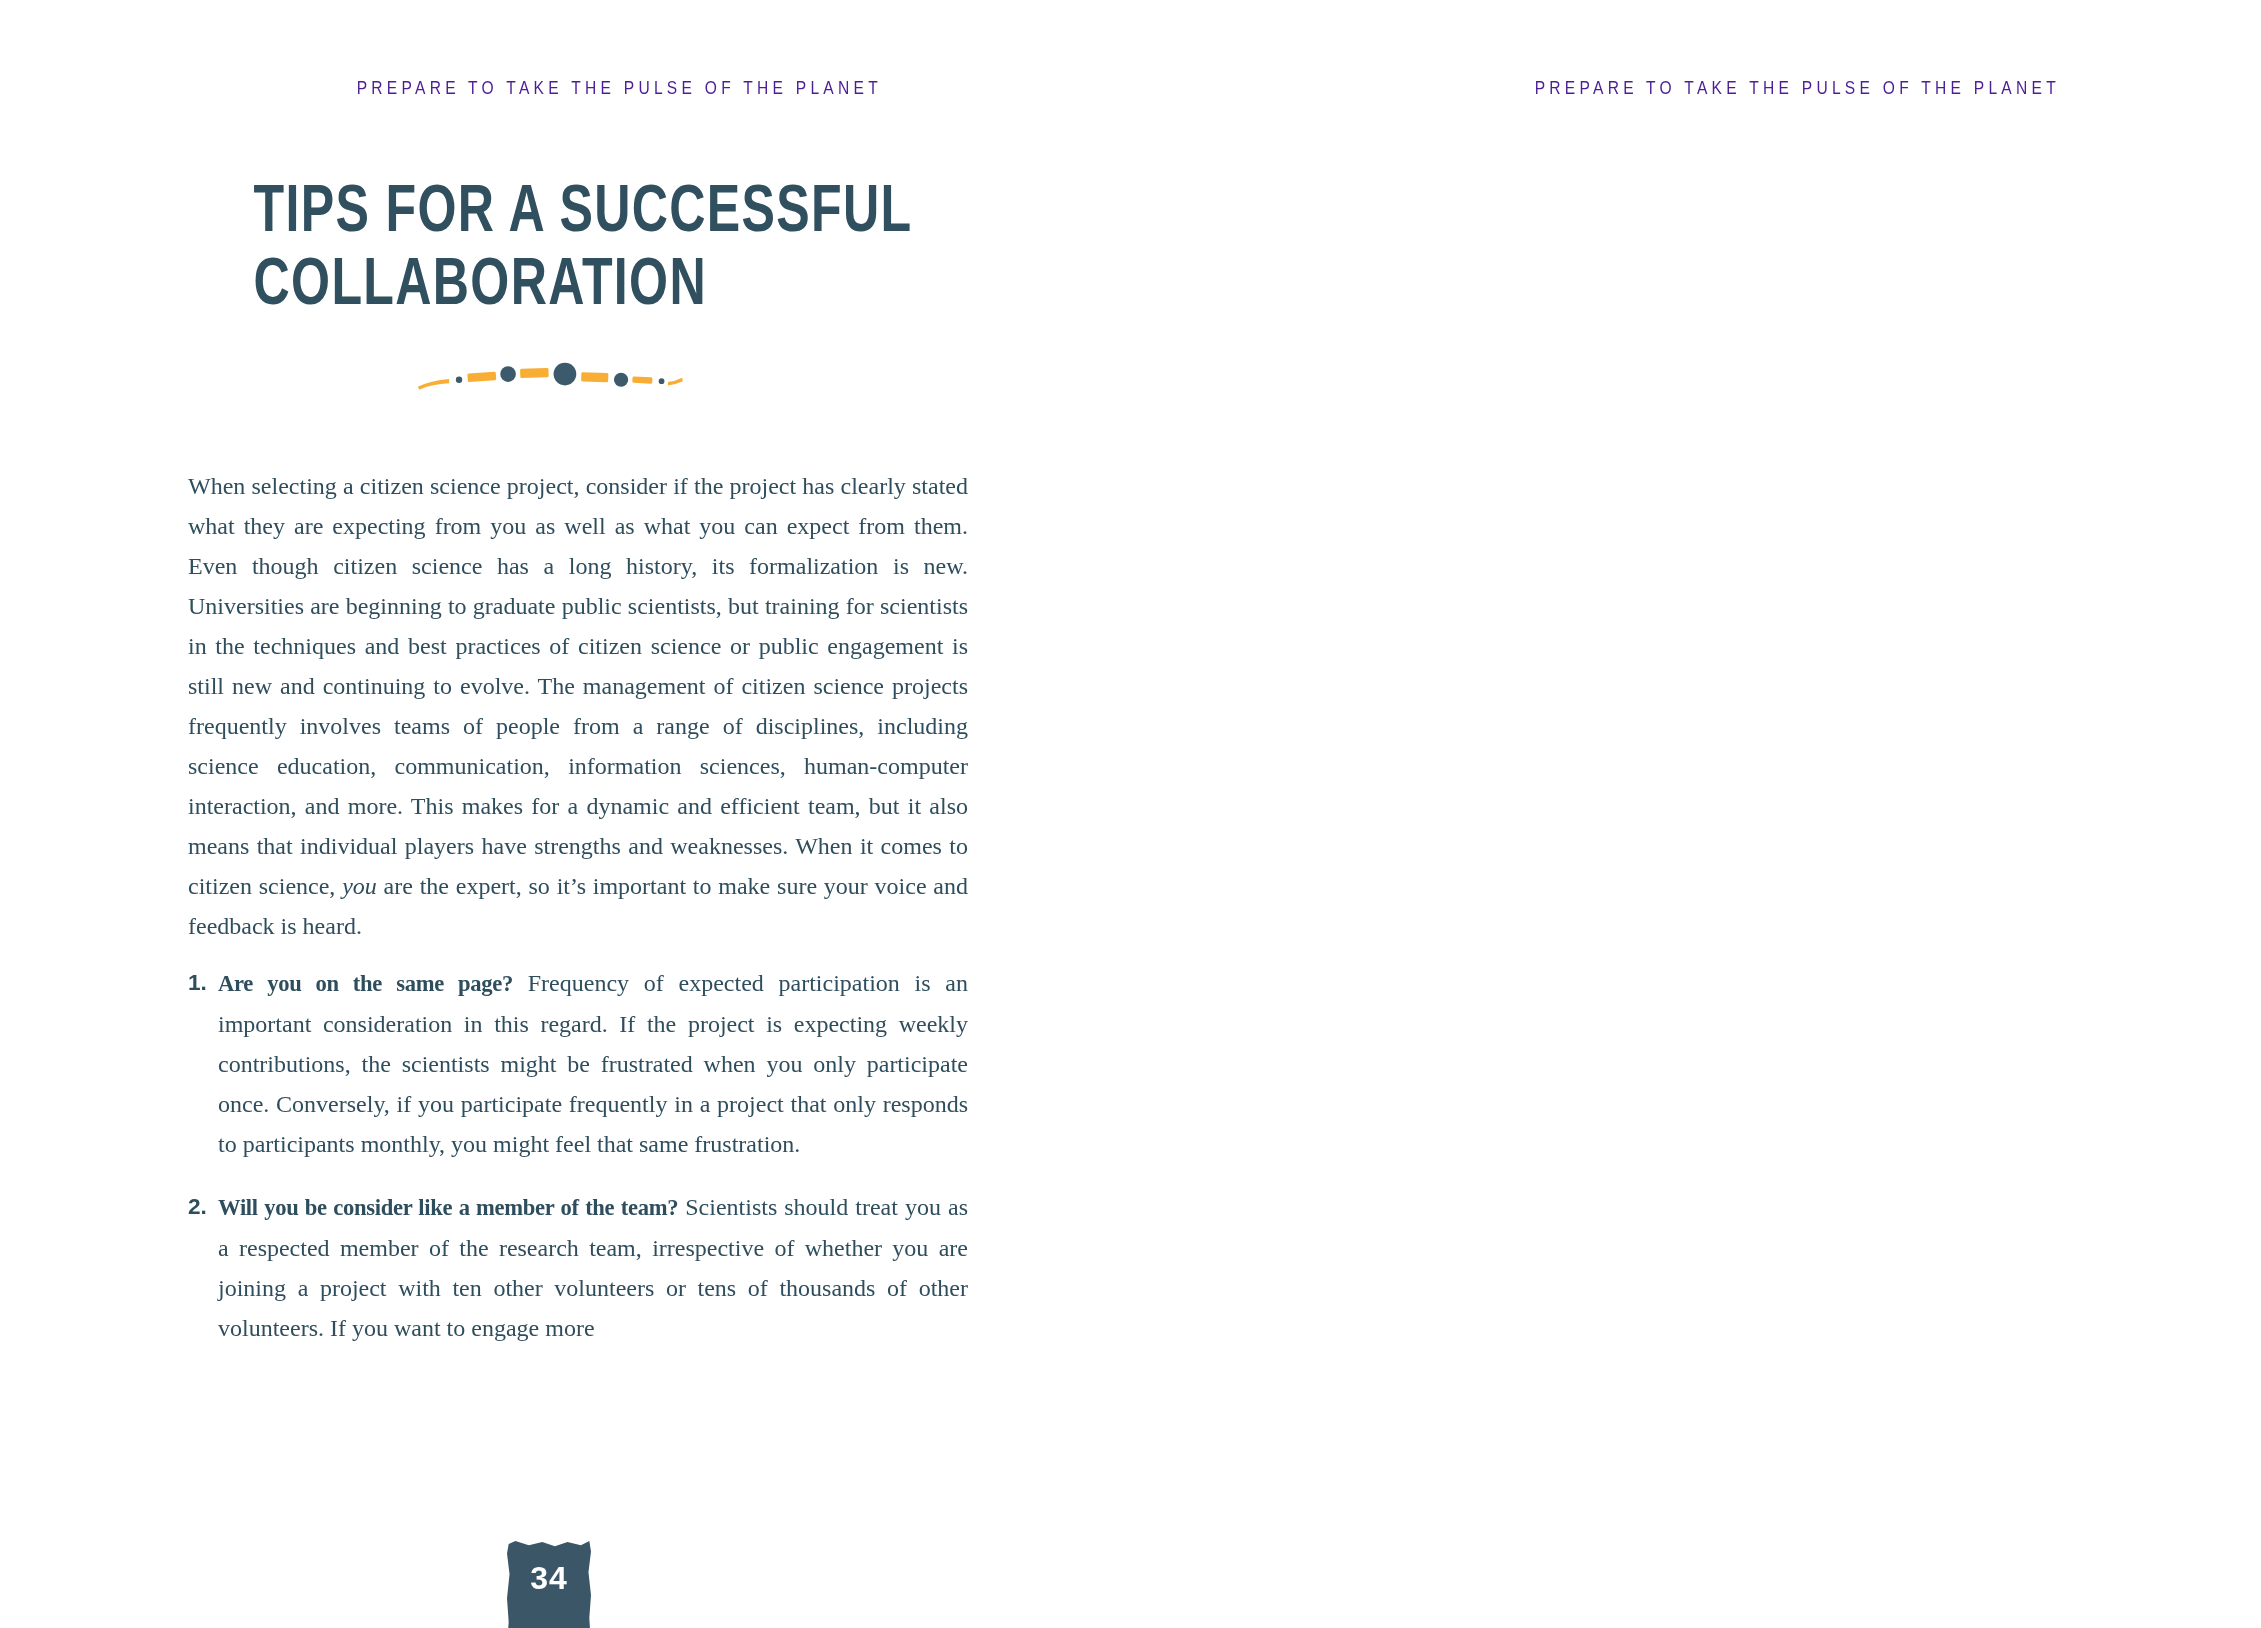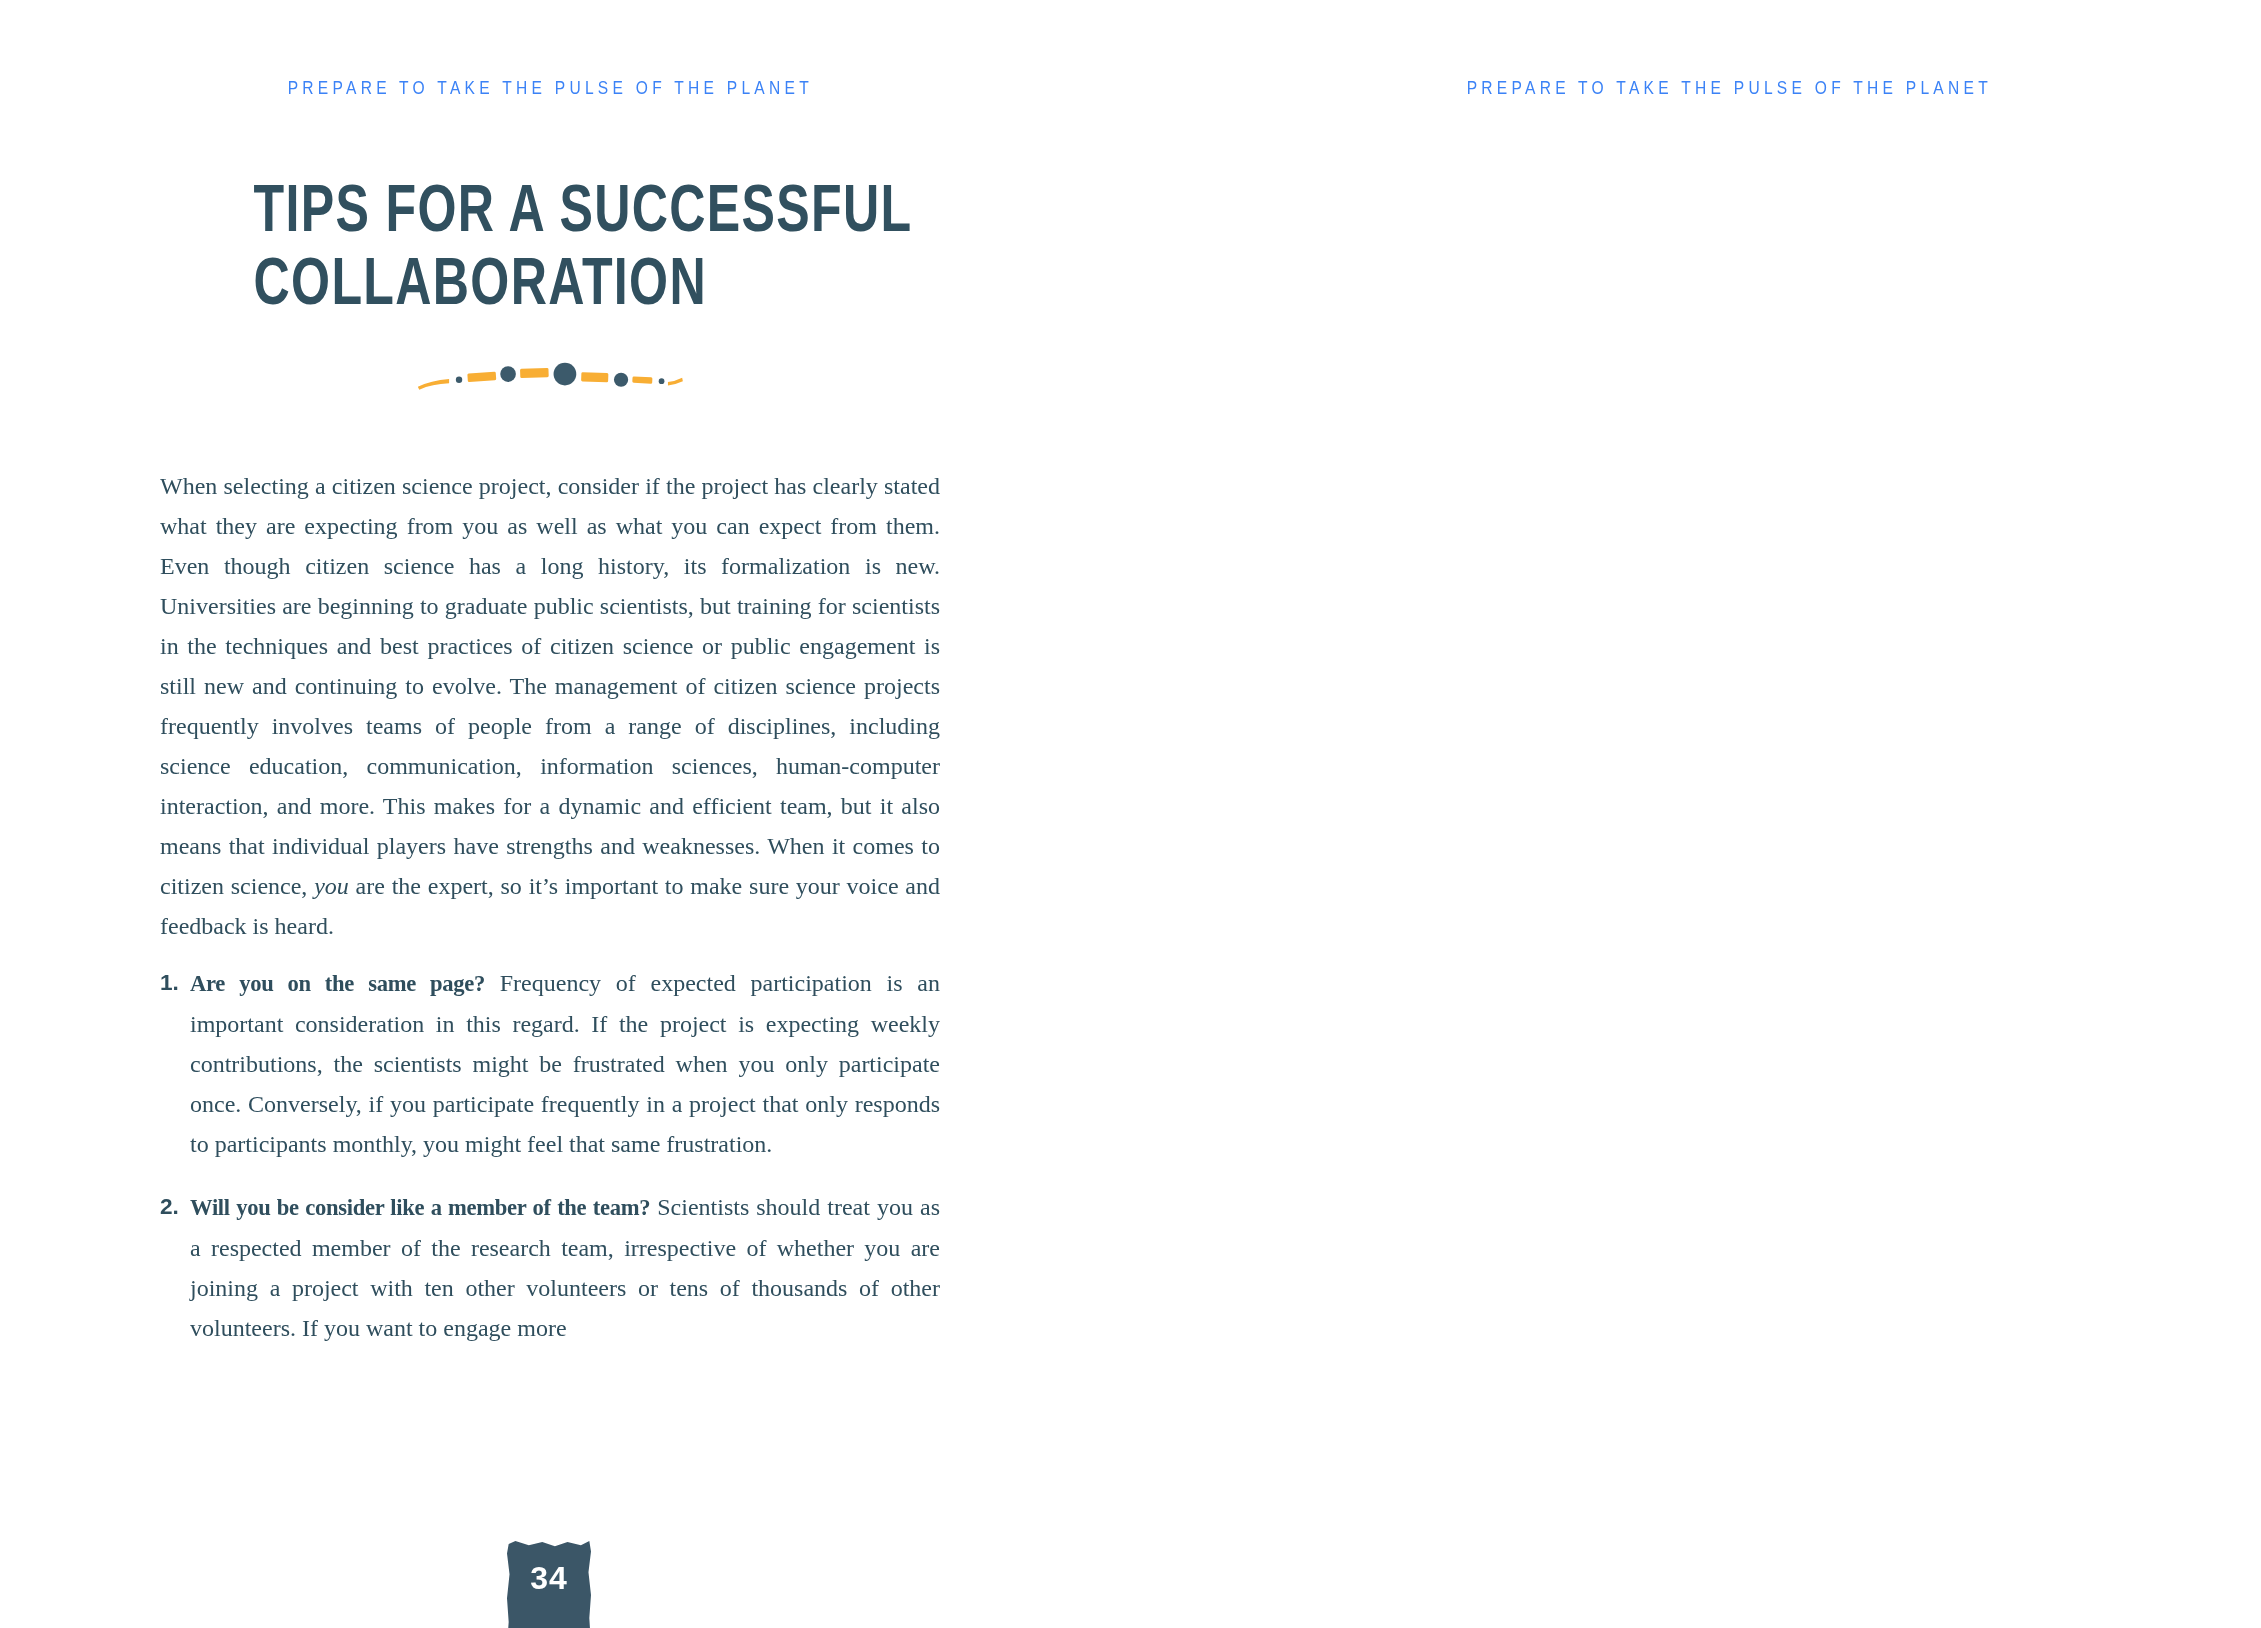--- a/index.html
+++ b/index.html
@@ -7,22 +7,22 @@
     width:2261px;height:1628px;position:relative;overflow:hidden;
     background:#ffffff;
     font-family:"Liberation Serif", serif;
   }
   .page{position:absolute;top:0;width:1131px;height:1628px;background:#ffffff;}
   #page-left{left:0;}
   #page-right{left:1131px;}
 
   
   .running-head{
-    position:absolute;top:77px;text-align:center;
-    color:#3b82f6;white-space:nowrap;
+    position:absolute;top:77px;text-align:right;
+    color:#4c1d95;white-space:nowrap;
   }
   .running-head .condense{
     display:inline-block;transform:scaleX(0.82);transform-origin:center;
     font-family:"Liberation Sans", sans-serif;
     font-size:19px;letter-spacing:5.2px;font-weight:400;
   }
   #page-left .running-head{left:160px;width:780px;}
   #page-right .running-head{left:209px;width:778px;}
 
   
@@ -40,20 +40,21 @@
   .ornament-wrap{position:absolute;top:358px;left:160px;width:780px;text-align:center;}
   .ornament-wrap svg{display:inline-block;}
   .orn-y{fill:#F8AE34;}
   .orn-t{fill:#3C5A6B;}
 
   
   .body-col{
     position:absolute;
     font-size:24px;line-height:40px;color:#2F4E5D;
     text-align:justify;
+    margin-left:28px;
   }
   #body-left{top:466px;left:160px;width:780px;}
 
   .para{margin:0;}
   .para.indent{text-indent:30px;}
   .serif-italic{font-style:italic;}
 
   .list-item{position:relative;padding-left:30px;margin:0;}
   .li-num{
     position:absolute;left:0;top:0;

